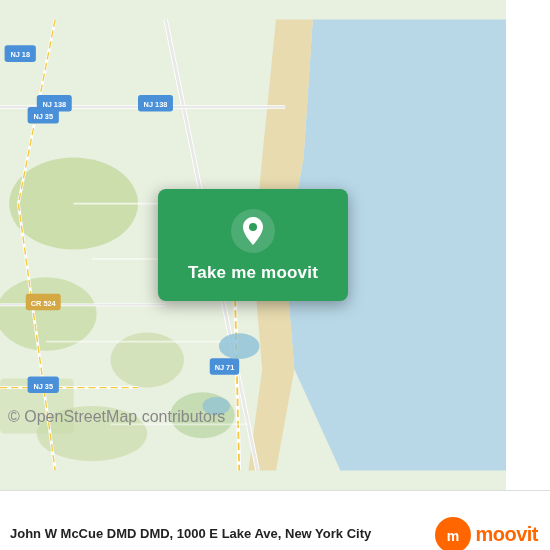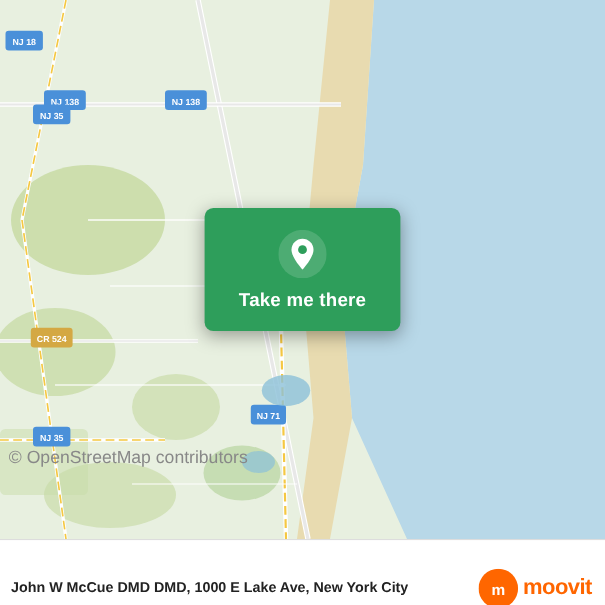--- a/index.html
+++ b/index.html
@@ -5,21 +5,21 @@
     * { margin: 0; padding: 0; box-sizing: border-box; }
     body {
       width: 550px;
       height: 550px;
       overflow: hidden;
       font-family: Arial, sans-serif;
       position: relative;
     }
 
     #map-container {
-      width: 550px;
+      width: 506px;
       height: 490px;
       position: relative;
       overflow: hidden;
       background: #e8f0e0;
     }
 
     
     #map-bg {
       width: 100%;
       height: 100%;
@@ -176,21 +176,21 @@
     <ellipse cx="260" cy="355" rx="22" ry="14" fill="#8cc0d8" opacity="0.8"></ellipse>
     <ellipse cx="235" cy="420" rx="15" ry="10" fill="#8cc0d8" opacity="0.7"></ellipse>
   </svg>
 
   <div id="action-card">
     <svg id="pin-icon" viewBox="0 0 44 44" xmlns="http://www.w3.org/2000/svg">
       <circle cx="22" cy="22" r="22" fill="rgba(255,255,255,0.15)"></circle>
       <path d="M22 8C16.477 8 12 12.477 12 18c0 7.5 10 18 10 18s10-10.5 10-18c0-5.523-4.477-10-10-10z" fill="white"></path>
       <circle cx="22" cy="18" r="4" fill="#2e9e5b"></circle>
     </svg>
-    <button id="take-me-there-btn">Take me there</button>
+    <button id="take-me-there-btn">Take me moovit</button>
   </div>
 
   <div id="copyright-line">
     <span>© OpenStreetMap contributors</span>
   </div>
 </div>
 
 <div id="bottom-bar">
   <div id="location-info">
     <span id="location-name">John W McCue DMD DMD, 1000 E Lake Ave, New York City</span>

